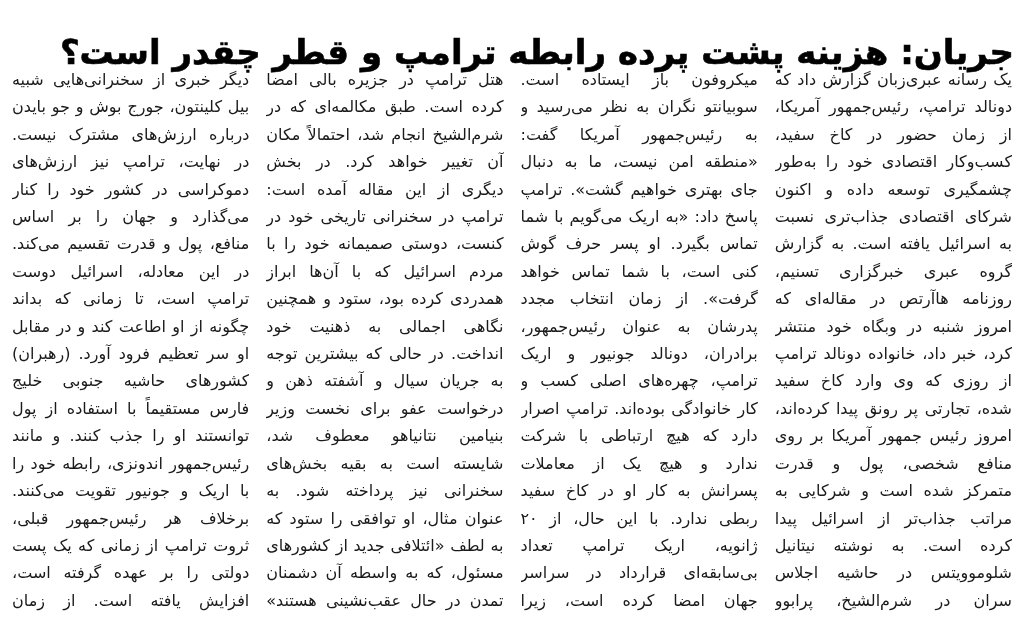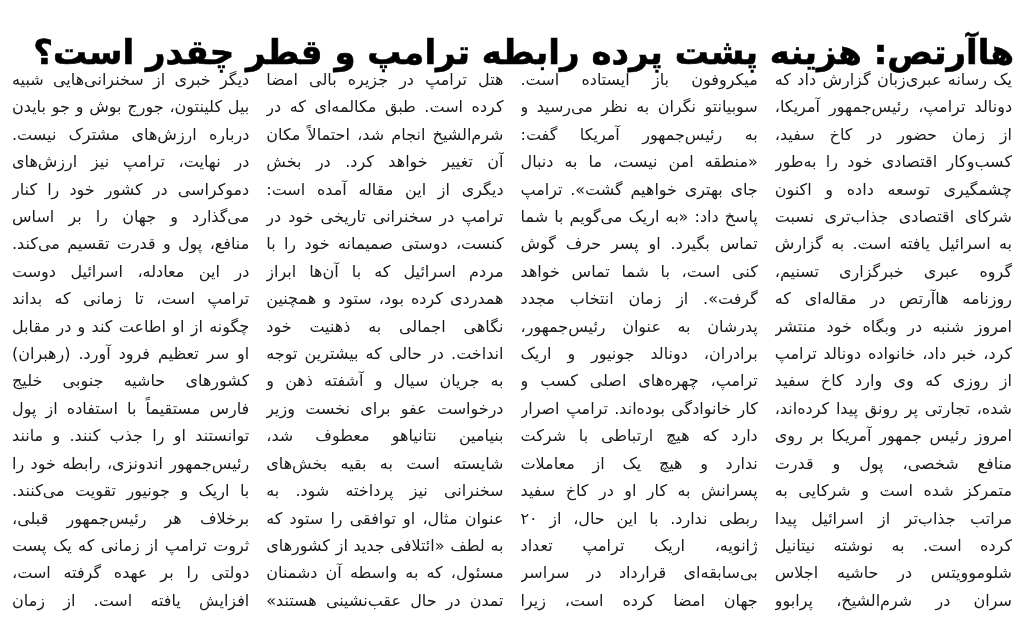--- a/index.html
+++ b/index.html
@@ -50,21 +50,21 @@
     color: #1a1a1a;
     overflow: hidden;
     word-spacing: 0.5px;
   }
 </style>
 </head>
 <body>
 
 <div class="page">
 
-  <h1 class="headline">هاآرتص: هزینه پشت پرده رابطه ترامپ و قطر چقدر است؟</h1>
+  <h1 class="headline">جریان: هزینه پشت پرده رابطه ترامپ و قطر چقدر است؟</h1>
 
   <div class="columns">
     <div class="col">یک رسانه عبری‌زبان گزارش داد که دونالد ترامپ، رئیس‌جمهور آمریکا، از زمان حضور در کاخ سفید، کسب‌وکار اقتصادی خود را به‌طور چشمگیری توسعه داده و اکنون شرکای اقتصادی جذاب‌تری نسبت به اسرائیل یافته است. به گزارش گروه عبری خبرگزاری تسنیم، روزنامه هاآرتص در مقاله‌ای که امروز شنبه در وبگاه خود منتشر کرد، خبر داد، خانواده دونالد ترامپ از روزی که وی وارد کاخ سفید شده، تجارتی پر رونق پیدا کرده‌اند، امروز رئیس جمهور آمریکا بر روی منافع شخصی، پول و قدرت متمرکز شده است و شرکایی به مراتب جذاب‌تر از اسرائیل پیدا کرده است. به نوشته نیتانیل شلوموویتس در حاشیه اجلاس سران در شرم‌الشیخ، پرابوو سوبیانتو، رئیس‌جمهور اندونزی، به طور مختصر با دونالد ترامپ صحبت کرد، بدون اینکه متوجه شود جلوی یک</div>
     <div class="col">میکروفون باز ایستاده است. سوبیانتو نگران به نظر می‌رسید و به رئیس‌جمهور آمریکا گفت: «منطقه امن نیست، ما به دنبال جای بهتری خواهیم گشت». ترامپ پاسخ داد: «به اریک می‌گویم با شما تماس بگیرد. او پسر حرف گوش کنی است، با شما تماس خواهد گرفت». از زمان انتخاب مجدد پدرشان به عنوان رئیس‌جمهور، برادران، دونالد جونیور و اریک ترامپ، چهره‌های اصلی کسب و کار خانوادگی بوده‌اند. ترامپ اصرار دارد که هیچ ارتباطی با شرکت ندارد و هیچ یک از معاملات پسرانش به کار او در کاخ سفید ربطی ندارد. با این حال، از ۲۰ ژانویه، اریک ترامپ تعداد بی‌سابقه‌ای قرارداد در سراسر جهان امضا کرده است، زیرا دولت‌های فاسد به دنبال جلب رضایت پدر خانواده هستند. اندونزی امسال یک باشگاه گلف با نام ترامپ افتتاح کرد و از آن زمان یک قرارداد دیگر برای توسعه</div>
     <div class="col">هتل ترامپ در جزیره بالی امضا کرده است. طبق مکالمه‌ای که در شرم‌الشیخ انجام شد، احتمالاً مکان آن تغییر خواهد کرد. در بخش دیگری از این مقاله آمده است: ترامپ در سخنرانی تاریخی خود در کنست، دوستی صمیمانه خود را با مردم اسرائیل که با آن‌ها ابراز همدردی کرده بود، ستود و همچنین نگاهی اجمالی به ذهنیت خود انداخت. در حالی که بیشترین توجه به جریان سیال و آشفته ذهن و درخواست عفو برای نخست وزیر بنیامین نتانیاهو معطوف شد، شایسته است به بقیه بخش‌های سخنرانی نیز پرداخته شود. به عنوان مثال، او توافقی را ستود که به لطف «ائتلافی جدید از کشورهای مسئول، که به واسطه آن دشمنان تمدن در حال عقب‌نشینی هستند» شکل گرفت. به عبارت دیگر، ترامپ موقعیت ویژه‌ای را که رؤسای جمهور آمریکا به اسرائیل داده بودند، رها کرد.</div>
     <div class="col">دیگر خبری از سخنرانی‌هایی شبیه بیل کلینتون، جورج بوش و جو بایدن درباره ارزش‌های مشترک نیست. در نهایت، ترامپ نیز ارزش‌های دموکراسی در کشور خود را کنار می‌گذارد و جهان را بر اساس منافع، پول و قدرت تقسیم می‌کند. در این معادله، اسرائیل دوست ترامپ است، تا زمانی که بداند چگونه از او اطاعت کند و در مقابل او سر تعظیم فرود آورد. (رهبران) کشورهای حاشیه جنوبی خلیج فارس مستقیماً با استفاده از پول توانستند او را جذب کنند. و مانند رئیس‌جمهور اندونزی، رابطه خود را با اریک و جونیور تقویت می‌کنند. برخلاف هر رئیس‌جمهور قبلی، ثروت ترامپ از زمانی که یک پست دولتی را بر عهده گرفته است، افزایش یافته است. از زمان پیروزی او در انتخابات در ۵ نوامبر، شرکت خانوادگی‌اش میلیاردها دلار قرارداد امضا کرده است.</div>
   </div>
 
 </div>
 

